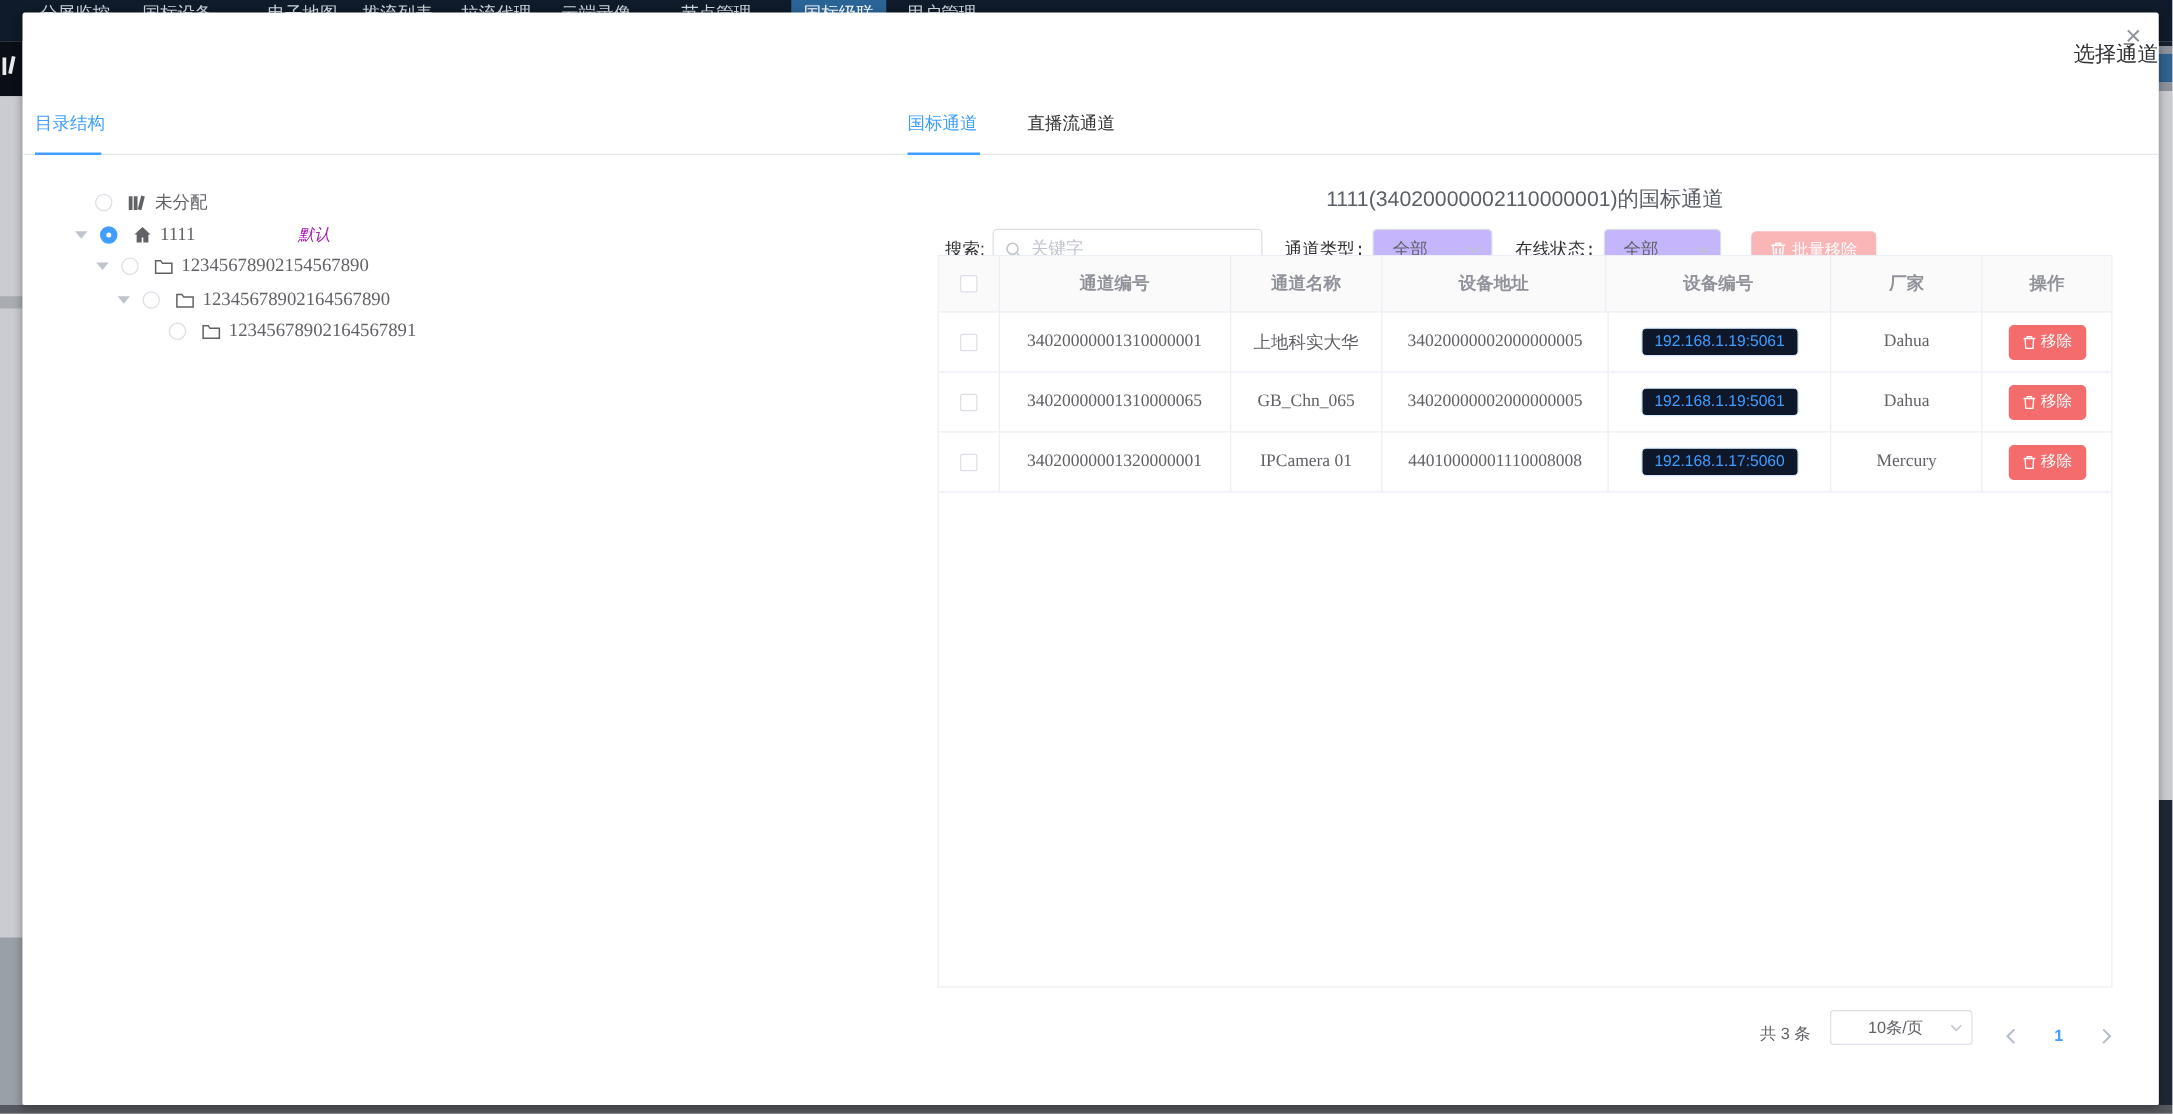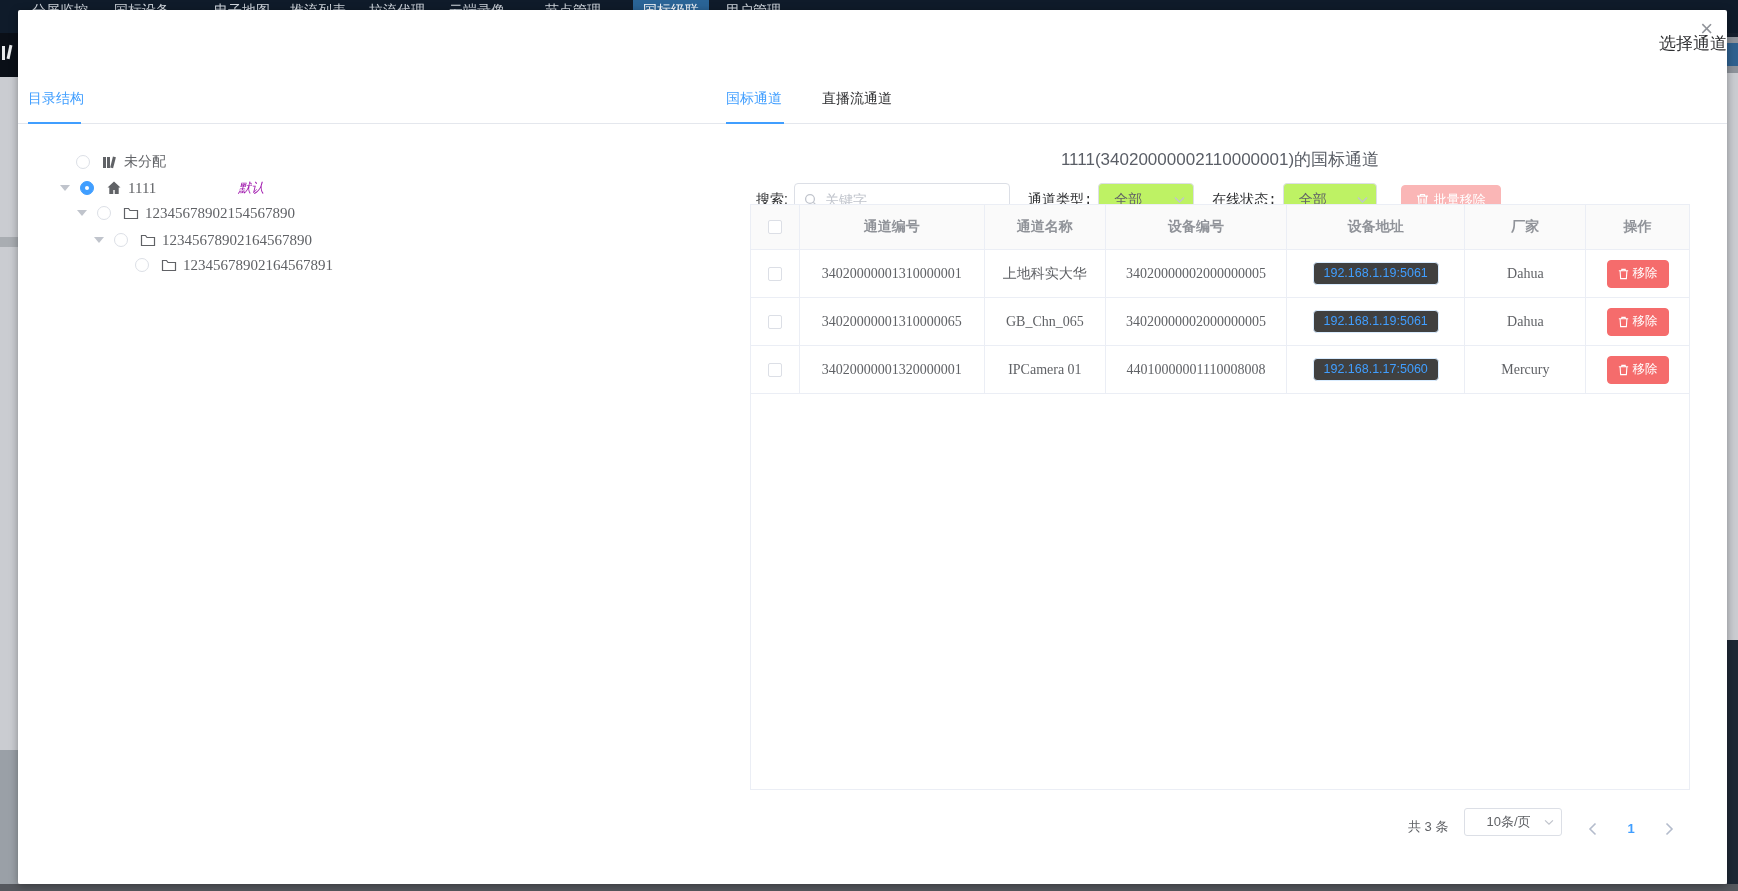--- a/index.html
+++ b/index.html
@@ -51,55 +51,55 @@
   .panel-heading { position:absolute; left:732px; top:138px; width:940px; text-align:center;
     font-size:17px; color:#5a5e66; }
   .filter-row { position:absolute; left:738px; top:173px; height:33px;
     display:flex; align-items:center; }
   .f-label { font-size:14px; color:#303133; margin-right:6px; }
   .f-label.gap { margin-left:18px;font-family:Liberation Mono, monospace; }
   .search-box { position:relative; width:216px; height:33px; border:1px solid #dcdfe6;
     border-radius:4px; background:#fff; }
   .search-box svg { position:absolute; left:9px; top:9px; }
   .search-box input { position:absolute; left:30px; top:0; width:180px; height:31px; border:0;
-    outline:none; font-size:14px; color:#606266; font-family:Liberation Sans, sans-serif; }
+    outline:none; font-size:14px; color:#606266; font-family:Liberation Mono, monospace; }
   .search-box input::placeholder { color:#c0c4cc; }
   .sel { position:relative; height:33px; border:1px solid #dcdfe6; border-radius:4px;
-    background:#bef264; font-size:14px; color:#606266; line-height:31px; padding-left:15px;
+    background:#c4b5fd; font-size:14px; color:#606266; line-height:31px; padding-left:15px;
     cursor:pointer; }
   .sel svg { position:absolute; right:8px; top:12px; }
   .btn-danger-disabled { margin-left:24px; height:30px; padding:0 14px; background:#fab6b6;
     border:1px solid #fab6b6; border-radius:4px; color:#ffffff; font-size:13px;
     display:flex; align-items:center; gap:5px; cursor:not-allowed; }
 
   
   .table { position:absolute; left:732px; top:194px; width:940px; height:586px;
     border:1px solid #ebeef5; background:#fff; }
   .t-row { display:flex; width:100%; }
   .t-head { height:45px; background:#fafafa; border-bottom:1px solid #ebeef5; }
   .t-body { height:48px; border-bottom:1px solid #ebeef5; }
   .t-cell { display:flex; align-items:center; justify-content:center;
     border-right:1px solid #ebeef5; font-size:14px; color:#606266; overflow:hidden; }
   .t-cell:last-child { border-right:0; }
   .t-head .t-cell { color:#909399; font-weight:700; }
   .c0{width:49px;} .c1{width:185px;} .c2{width:122px;} .c3{width:181px;}
   .c4{width:179px;} .c5{width:121px;} .c6{width:103px;}
   .checkbox { width:14px; height:14px; border:1px solid #dcdfe6; border-radius:2px;
     background:#fff; cursor:pointer; }
-  .tag-addr { background:#404040; border:1px solid #d9ecff; color:#409eff;
+  .tag-addr { background:#0f172a; border:1px solid #d9ecff; color:#409eff;
     border-radius:4px; font-size:12.5px; padding:4px 10px; line-height:1; }
   .btn-remove { background:#f56c6c; border:1px solid #f56c6c; color:#fff; border-radius:4px;
     font-size:12.5px; height:28px; padding:0 10px; display:flex; align-items:center; gap:4px;
     cursor:pointer; }
 
   
   .pager { position:absolute; left:1390px; top:796px; height:30px; display:flex;
     align-items:flex-end; font-size:13px; color:#606266; }
   .pg-total { margin-right:16px; }
-  .pg-size { position:relative; width:98px; height:28px; border:1px solid #dcdfe6;
+  .pg-size { position:relative; width:114px; height:28px; border:1px solid #dcdfe6;
     border-radius:3px; line-height:26px; text-align:center; color:#606266; cursor:pointer;
     padding-right:10px; }
   .pg-size svg { position:absolute; right:7px; top:10px; }
   .pg-arrow { margin-left:26px; display:flex; cursor:pointer; }
   .pg-num { margin-left:30px; color:#409eff; font-weight:bold; cursor:pointer; }
   .pg-next { margin-left:30px; }
 </style>
 </head>
 <body>
 
@@ -239,22 +239,22 @@
     </button>
   </div>
 
   <div class="table">
     <div class="t-row t-head">
       <div class="t-cell c0">
           <span class="checkbox"></span>
         </div>
       <div class="t-cell c1">通道编号</div>
       <div class="t-cell c2">通道名称</div>
+      <div class="t-cell c4">设备地址</div>
       <div class="t-cell c3">设备编号</div>
-      <div class="t-cell c4">设备地址</div>
       <div class="t-cell c5">厂家</div>
       <div class="t-cell c6">操作</div>
     </div>
 
     <div class="t-row t-body">
       <div class="t-cell c0">
           <span class="checkbox"></span>
         </div>
       <div class="t-cell c1 num">34020000001310000001</div>
       <div class="t-cell c2">上地科实大华</div>

